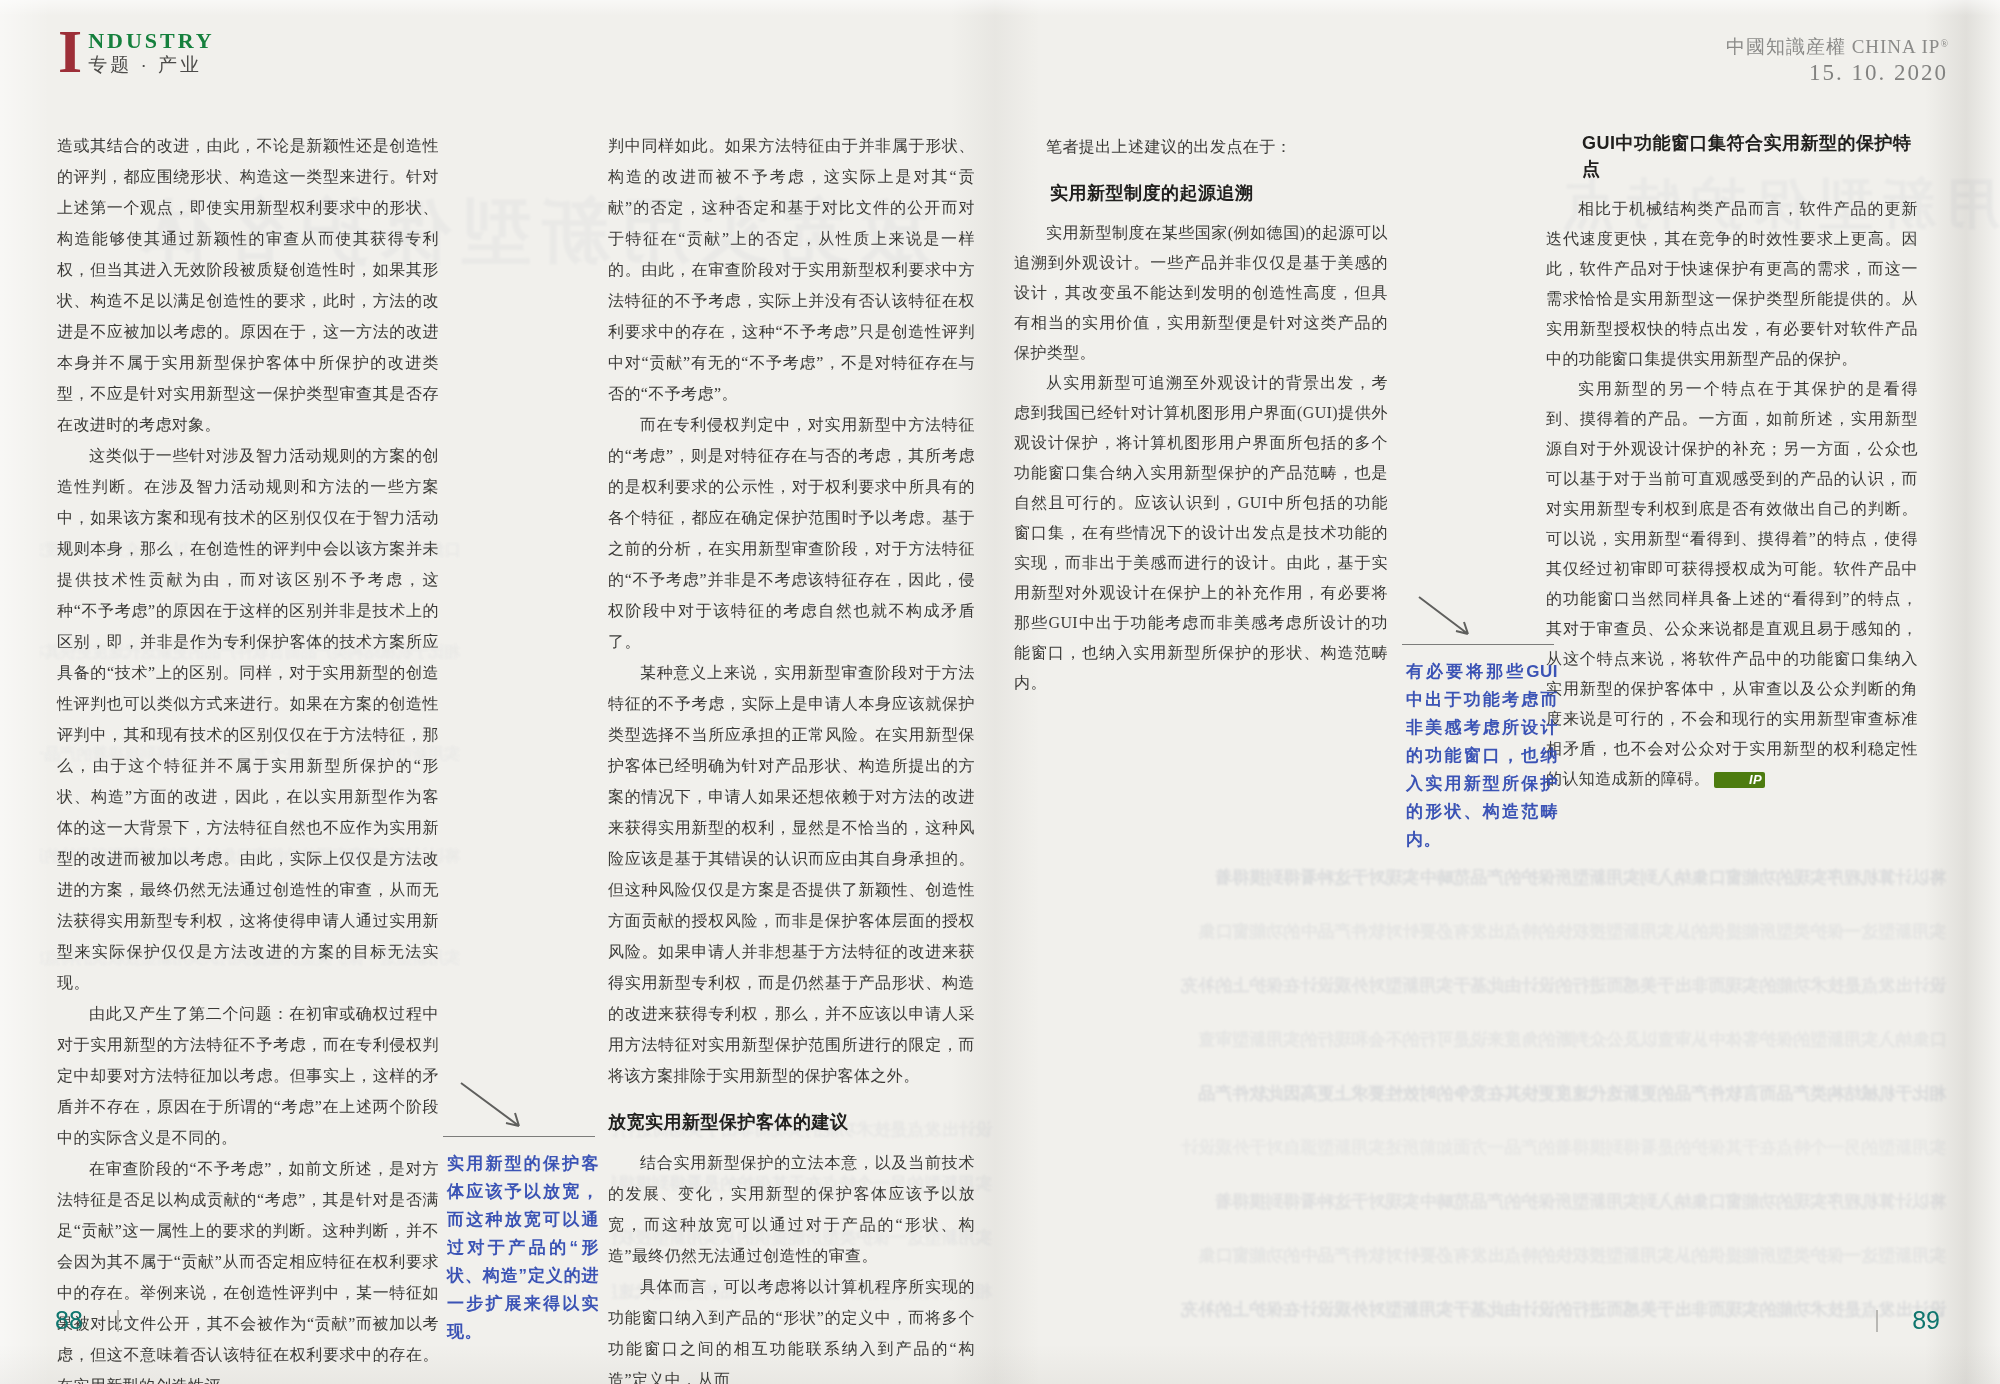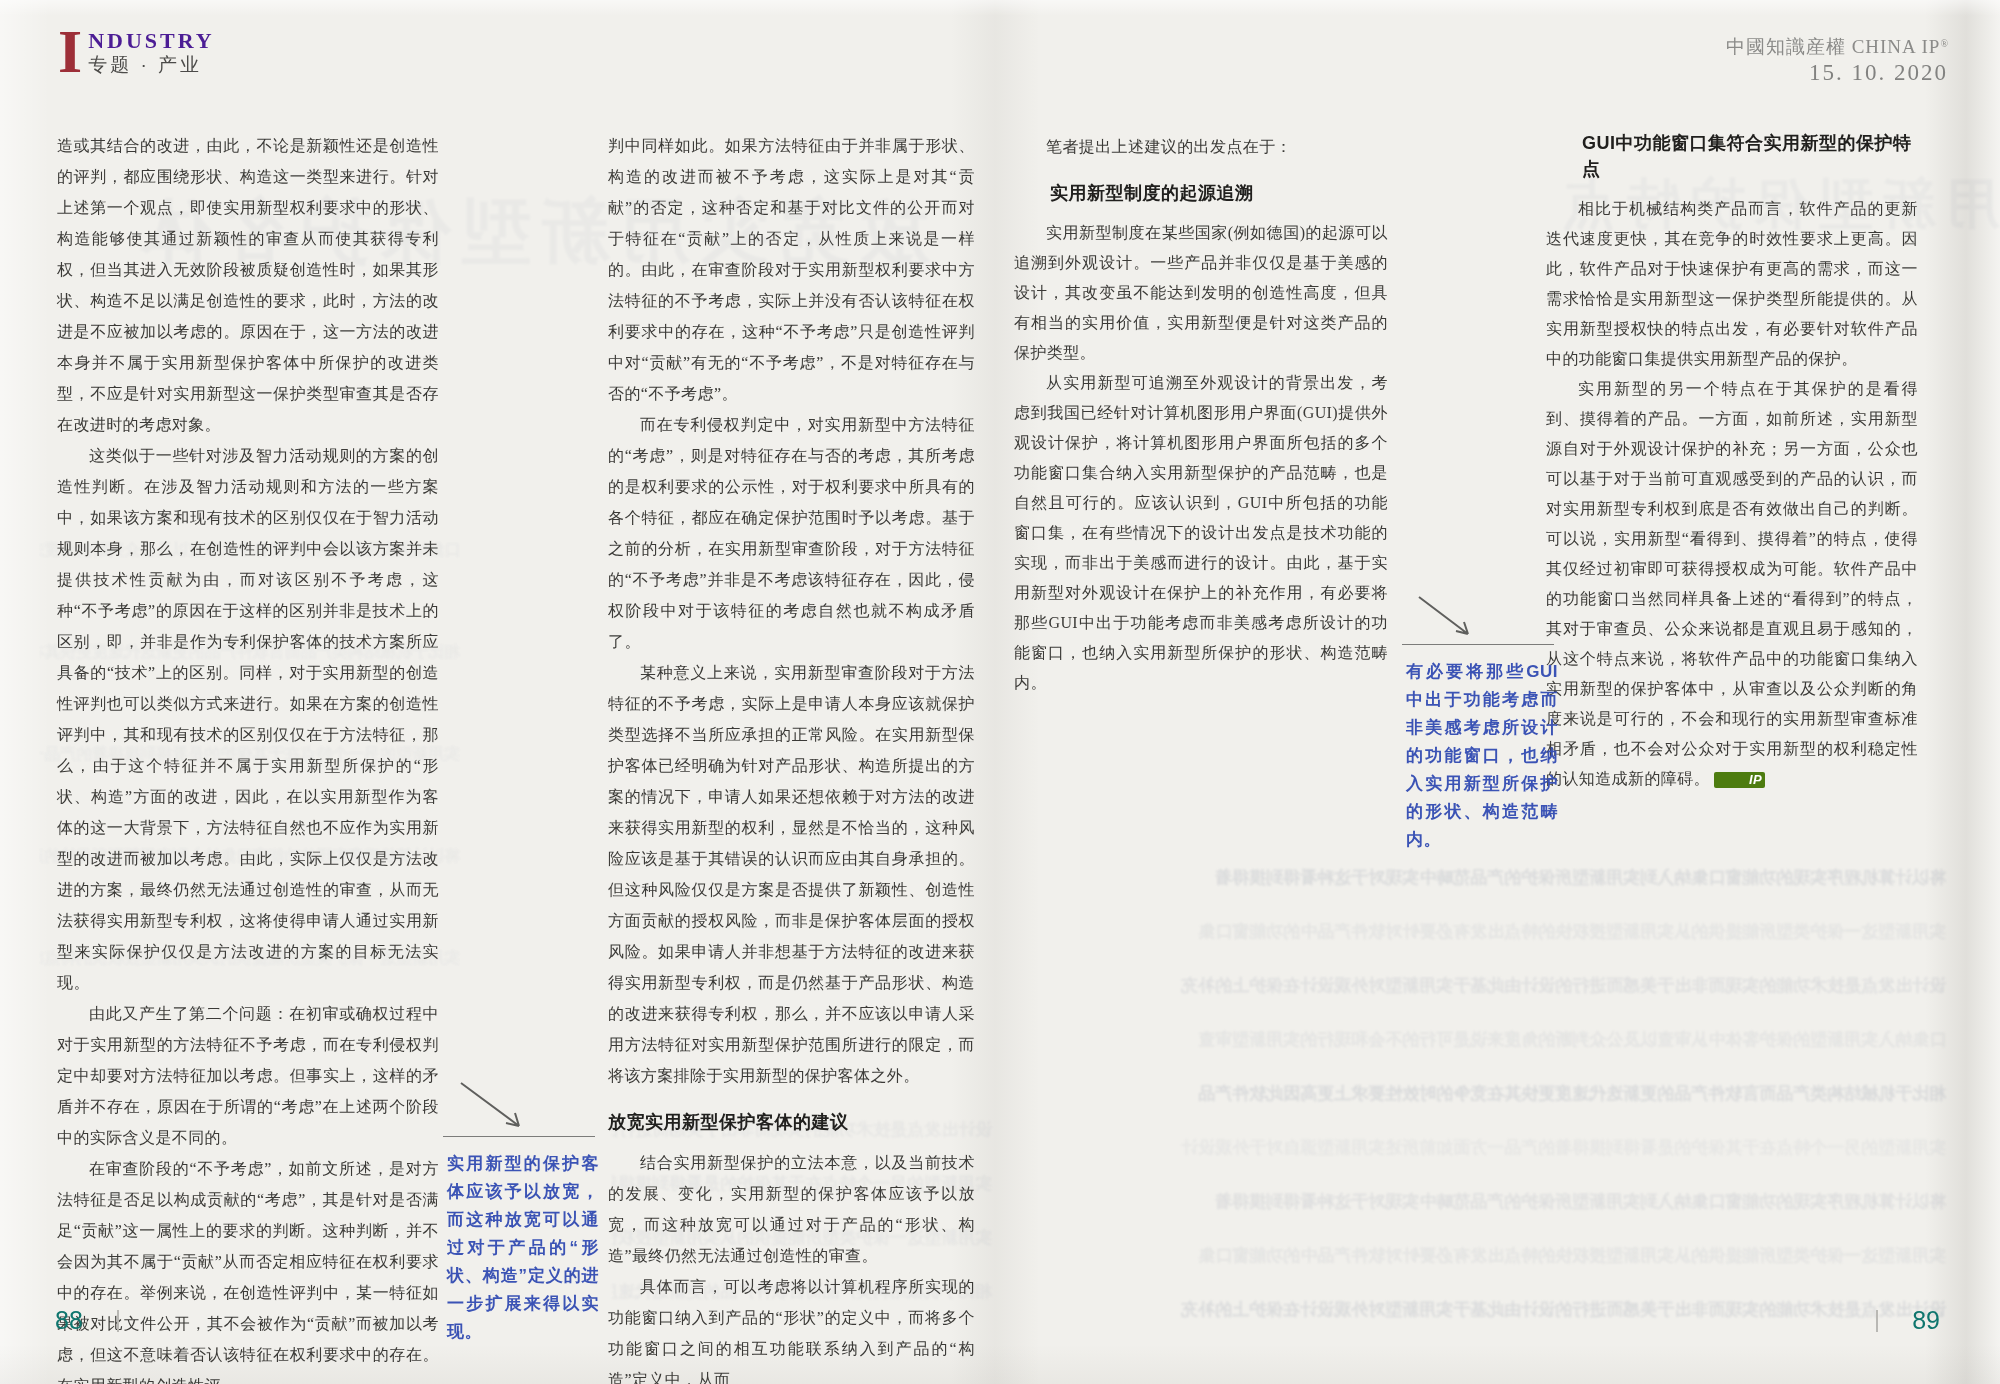--- a/index.html
+++ b/index.html
@@ -18,21 +18,21 @@
     background:linear-gradient(90deg,rgba(255,255,255,0.5) 0%,rgba(0,0,0,0) 100%);}
   .top-edge{left:0;top:0;width:2000px;height:16px;
     background:linear-gradient(180deg,rgba(255,255,255,0.55) 0%,rgba(0,0,0,0) 100%);}
   .bottom-edge{left:0;top:1344px;width:2000px;height:40px;
     background:linear-gradient(180deg,rgba(0,0,0,0) 0%,rgba(80,75,65,0.05) 100%);}
 
   
   .hdr-left{position:absolute;left:58px;top:22px;display:flex;align-items:flex-start;}
   .hdr-initial{font-family:"Liberation Serif",serif;font-size:62px;line-height:58px;color:#9d2f38;font-weight:bold;}
   .hdr-stack{margin-left:6px;padding-top:8px;}
-  .hdr-word{font-family:"Liberation Serif",serif;font-size:22px;color:#4c1d95;font-weight:bold;letter-spacing:3px;line-height:22px;margin-top:48px;}
+  .hdr-word{font-family:"Liberation Serif",serif;font-size:22px;color:#15803d;font-weight:bold;letter-spacing:3px;line-height:22px;margin-top:48px;}
   .hdr-sub{font-family:"Liberation Sans","DejaVu Sans",sans-serif;font-size:19px;color:#4c4b49;letter-spacing:3px;margin-top:7px;}
   .hdr-right{position:absolute;right:52px;top:34px;text-align:right;color:#8b8b89;}
   .hdr-brand{font-size:19px;letter-spacing:1px;}
   .hdr-reg{font-size:10px;vertical-align:super;}
   .hdr-date{font-size:23px;letter-spacing:2px;margin-top:0;color:#828280;}
 
   
   .col{position:absolute;top:130px;
     font-size:16px;line-height:31px;letter-spacing:0.4px;
     color:#3b3a37;text-align:justify;}

